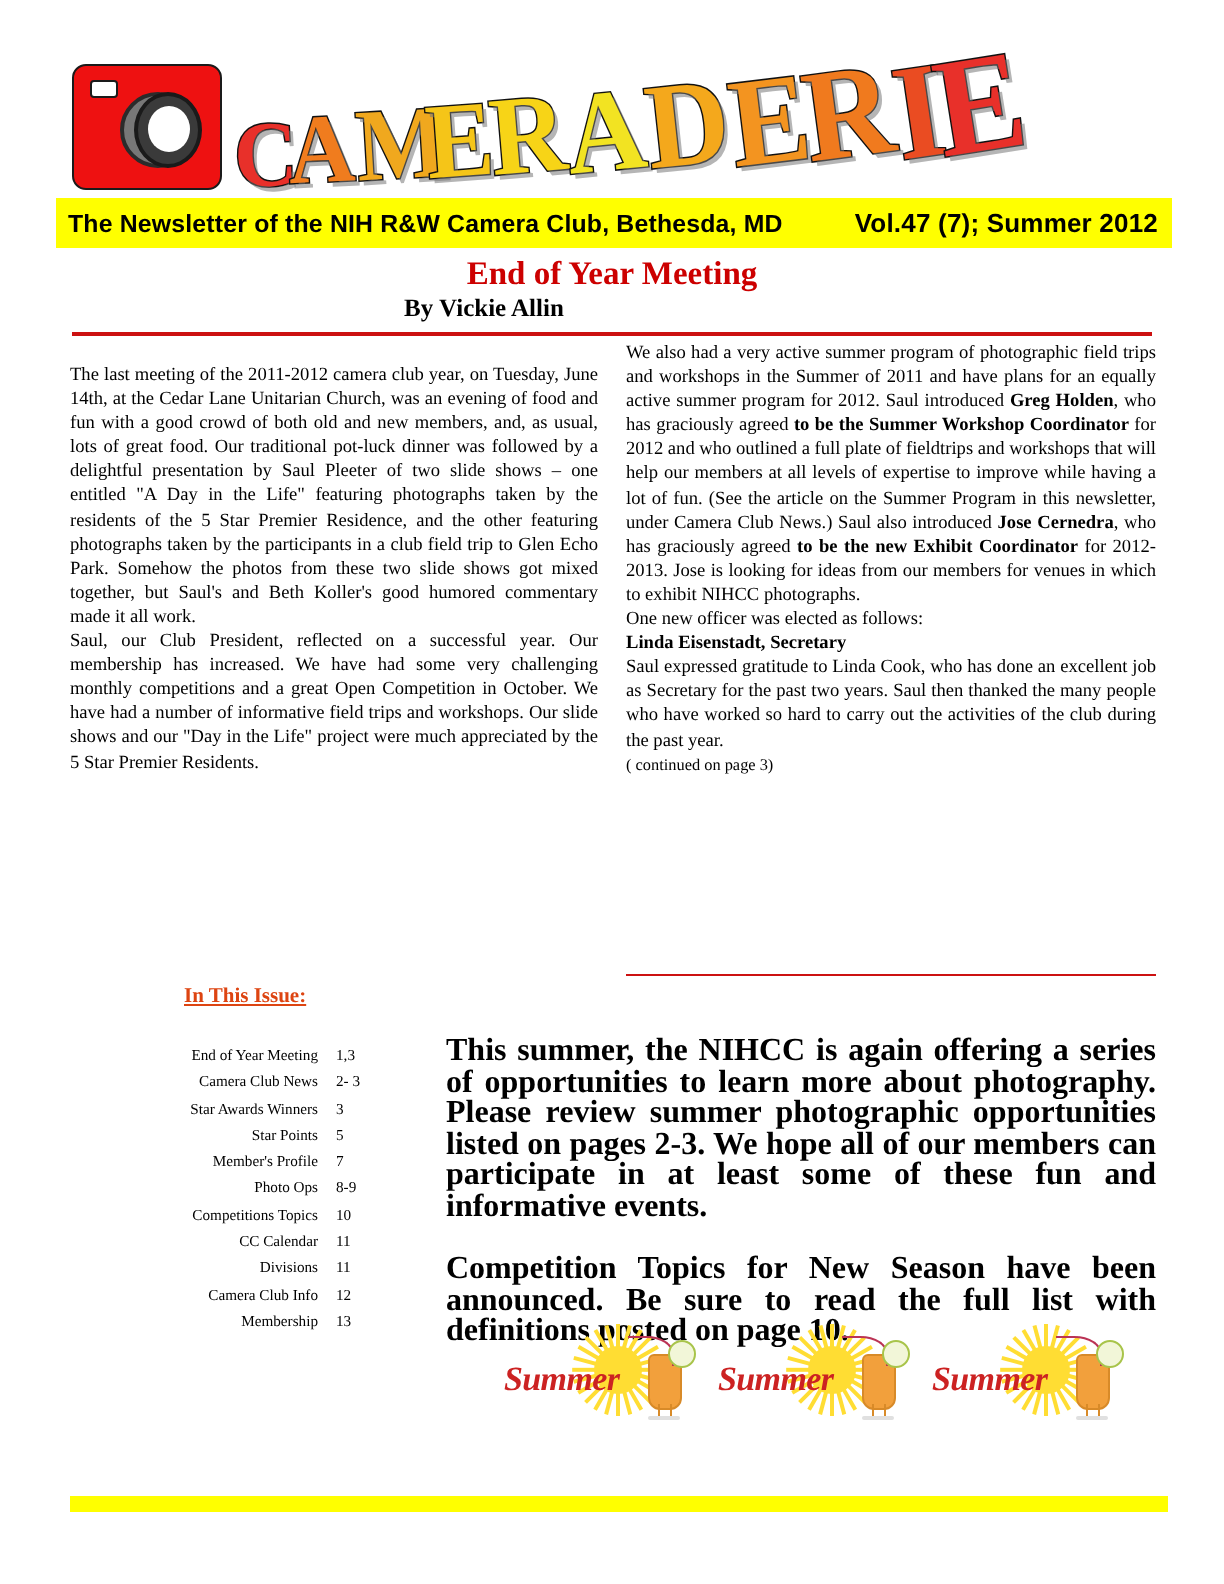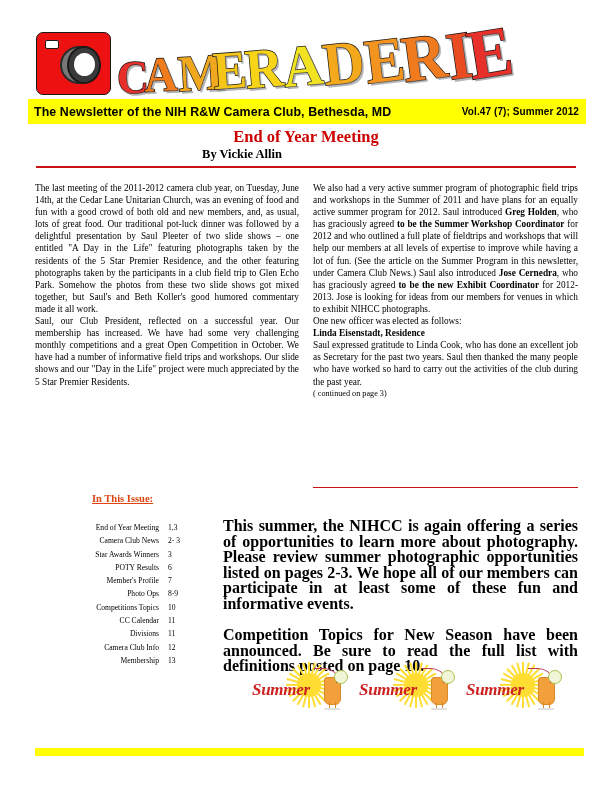--- a/index.html
+++ b/index.html
@@ -116,21 +116,21 @@
     font-weight: bold;
     font-size: 12.4px;
     color: #000000;
     margin-left: 6px;
     letter-spacing: 0.1px;
     text-align: center;
   }
   .banner-right {
     font-family: "Liberation Sans", sans-serif;
     font-weight: bold;
-    font-size: 10px;
+    font-size: 13px;
     color: #000000;
     position: absolute;
     right: 7px;
     letter-spacing: 0.1px;
   }
 
   
   .article-title {
     position: absolute;
     left: 0;
@@ -172,21 +172,21 @@
     color: #000000;
   }
   .col p { margin: 0; }
   .col-left {
     left: 35px;
     top: 182px;
     width: 264px;
   }
   .col-right {
     left: 313px;
-    top: 182px;
+    top: 171px;
     width: 265px;
   }
   .b { font-weight: bold; }
   .contd {
     display: block;
     font-size: 8.2px;
   }
   .officer-name {
     font-weight: bold;
     display: block;
@@ -418,21 +418,21 @@
   </div>
 
   <div class="col col-right">
     <p><span>We also had a very active summer program of photographic field trips and workshops in the Summer of 2011 and have plans for an equally active summer program for 2012. Saul introduced </span><span class="b">Greg Holden</span><span>, who has graciously agreed </span><span class="b">to be the Summer Workshop Coordinator</span><span> for 2012 and who outlined a full plate of fieldtrips and workshops that will help our members at all levels of expertise to improve while having a lot of fun.  (See the article on the Summer Program in this newsletter, under Camera Club News.) Saul also introduced </span><span class="b">Jose Cernedra</span><span>, who has graciously agreed </span><span class="b">to be the new Exhibit Coordinator</span><span> for 2012-2013. Jose is looking for ideas from our members for venues in which to exhibit NIHCC photographs.</span></p>
 
     <p>
       <span>One new officer was elected as follows:</span>
     </p>
 
     <p>
-      <span class="officer-name">Linda Eisenstadt, Residence</span>
+      <span class="officer-name">Linda Eisenstadt, Secretary</span>
     </p>
 
     <p>
       <span>Saul expressed gratitude to Linda Cook, who has done an excellent job as Secretary for the past two years. Saul then thanked the many people who have worked so hard to carry out the activities of the club during the past year.</span>
       <span class="contd">( continued on page 3)</span>
     </p>
   </div>
 
   <div class="itt-heading">In This Issue:</div>
   <div class="toc" id="toc">
@@ -442,22 +442,22 @@
       </div>
       <div class="toc-row">
         <span class="toc-label">Camera Club News</span>
         <span class="toc-page">2- 3</span>
       </div>
       <div class="toc-row">
         <span class="toc-label">Star Awards Winners</span>
         <span class="toc-page">3</span>
       </div>
       <div class="toc-row">
-        <span class="toc-label">POTY Results</span>
-        <span class="toc-page">6</span>
+        <span class="toc-label">Star Points</span>
+        <span class="toc-page">5</span>
       </div>
       <div class="toc-row">
         <span class="toc-label">Member's Profile</span>
         <span class="toc-page">7</span>
       </div>
       <div class="toc-row">
         <span class="toc-label">Photo Ops</span>
         <span class="toc-page">8-9</span>
       </div>
       <div class="toc-row">

